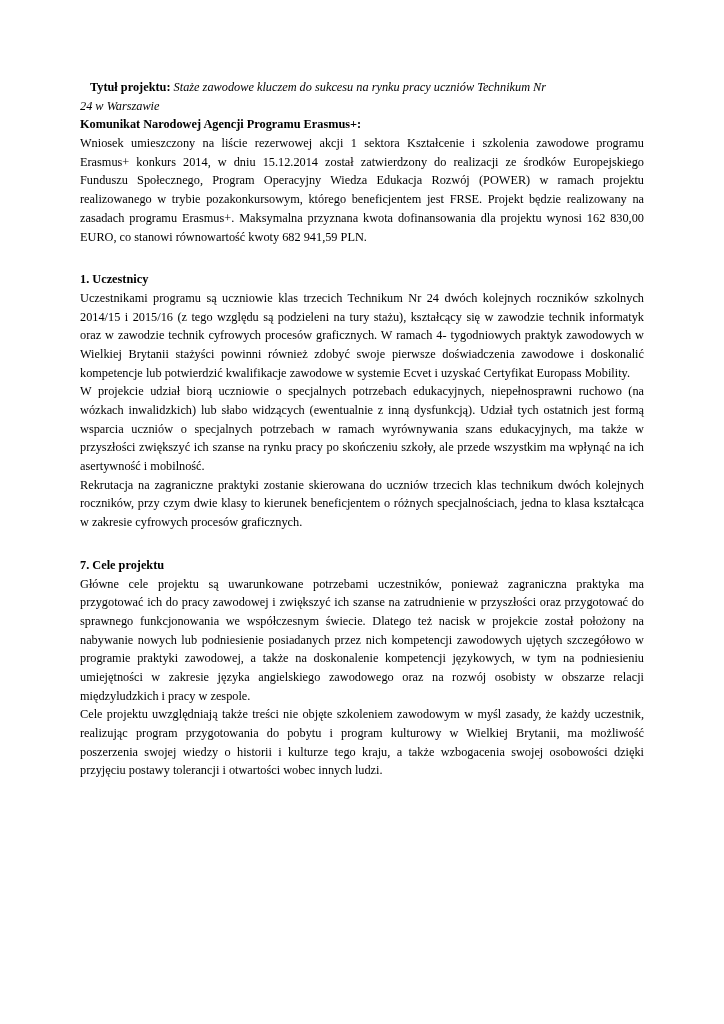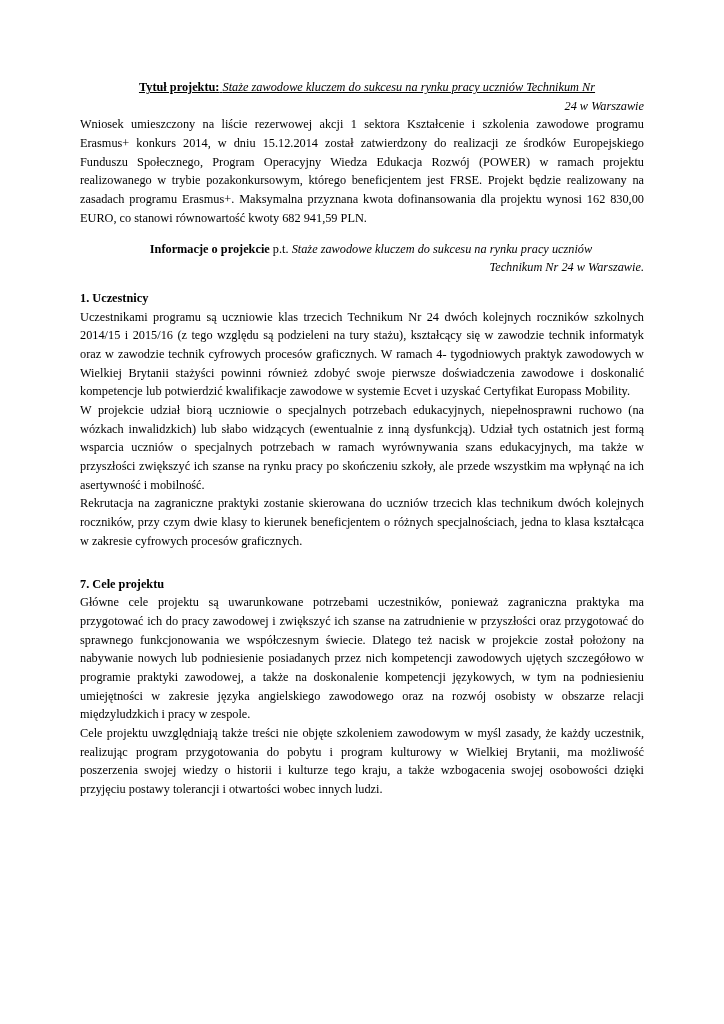--- a/index.html
+++ b/index.html
@@ -22,33 +22,32 @@
   }
   .doc {
     font-size: 12.3px;
     line-height: 1.52;
     text-align: justify;
   }
   p {
     margin: 0;
   }
   .center {
-    text-align: right;
+    text-align: left;
   }
   .b { font-weight: bold; }
   .i { font-style: italic; }
   .title-block {
     text-align: center;
     font-size: 12.3px;
     line-height: 1.52;
   }
   .title-line-1 {
-    text-align: center;
+    text-align: left;
     text-indent: 10px;
-    text-decoration: underline;
   }
   .spacer-sm { height: 12px; }
   .section-head {
     font-weight: bold;
     margin-top: 12px;
   }
   .indent-head {
     text-indent: 18px;
   }
   .para { text-align: justify; }
@@ -62,33 +61,26 @@
     <div class="title-block">
       <p class="title-line-1">
         <span class="b">Tytuł projektu:</span>
         <span class="i">Staże zawodowe kluczem do sukcesu na rynku pracy uczniów Technikum Nr</span>
       </p>
       <p class="center i">24 w Warszawie</p>
     </div>
 
 
 
+    <p class="b">Komunikat Narodowej Agencji Programu Erasmus+:</p>
 
     <p class="para">Wniosek umieszczony na liście rezerwowej akcji 1 sektora Kształcenie i szkolenia zawodowe programu Erasmus+ konkurs 2014, w dniu 15.12.2014 został zatwierdzony do realizacji ze środków Europejskiego Funduszu Społecznego, Program Operacyjny Wiedza Edukacja Rozwój (POWER) w ramach projektu realizowanego w trybie pozakonkursowym, którego beneficjentem jest FRSE. Projekt będzie realizowany na zasadach programu Erasmus+. Maksymalna przyznana kwota dofinansowania dla projektu wynosi 162 830,00 EURO, co stanowi równowartość kwoty 682 941,59 PLN.</p>
 
     <div class="spacer-sm"></div>
 
-    <div class="title-block">
-      <p class="indent-head">
-        <span class="b">Informacje o projekcie</span>
-        <span>p.t.</span>
-        <span class="i">Staże zawodowe kluczem do sukcesu na rynku pracy uczniów</span>
-      </p>
-      <p class="center i">Technikum Nr 24 w Warszawie.</p>
-    </div>
 
     <p class="section-head">1. Uczestnicy</p>
     <p class="para">Uczestnikami programu są uczniowie klas trzecich Technikum Nr 24 dwóch kolejnych roczników szkolnych 2014/15 i 2015/16   (z tego względu są podzieleni na tury stażu), kształcący się w zawodzie technik informatyk oraz w zawodzie technik cyfrowych procesów graficznych. W ramach 4- tygodniowych praktyk zawodowych w Wielkiej Brytanii stażyści powinni również zdobyć swoje pierwsze doświadczenia zawodowe i doskonalić kompetencje lub potwierdzić kwalifikacje zawodowe w systemie Ecvet i uzyskać Certyfikat Europass Mobility.</p>
     <p class="para">W projekcie udział biorą uczniowie o specjalnych potrzebach edukacyjnych, niepełnosprawni ruchowo (na wózkach inwalidzkich) lub  słabo widzących (ewentualnie z inną dysfunkcją). Udział tych ostatnich jest formą wsparcia uczniów o specjalnych potrzebach w ramach wyrównywania szans edukacyjnych, ma także w przyszłości zwiększyć ich szanse na rynku pracy po skończeniu szkoły, ale przede wszystkim ma wpłynąć na ich asertywność i mobilność.</p>
     <p class="para">Rekrutacja na zagraniczne praktyki zostanie skierowana do uczniów  trzecich klas technikum dwóch kolejnych roczników, przy czym dwie klasy to kierunek beneficjentem o różnych specjalnościach, jedna to klasa kształcąca w zakresie cyfrowych procesów graficznych.</p>
 
     <div class="spacer-sm"></div>
 
     <p class="section-head">7. Cele projektu</p>
     <p class="para">Główne cele projektu są uwarunkowane potrzebami uczestników, ponieważ zagraniczna praktyka ma przygotować ich do pracy zawodowej i zwiększyć ich szanse na zatrudnienie  w przyszłości oraz przygotować do sprawnego funkcjonowania we współczesnym świecie. Dlatego też nacisk w projekcie został położony na  nabywanie nowych lub podniesienie posiadanych przez nich kompetencji zawodowych ujętych szczegółowo w programie praktyki zawodowej, a także na doskonalenie kompetencji językowych, w tym   na podniesieniu umiejętności w zakresie języka angielskiego zawodowego oraz na rozwój osobisty w obszarze relacji międzyludzkich i pracy w zespole.</p>

